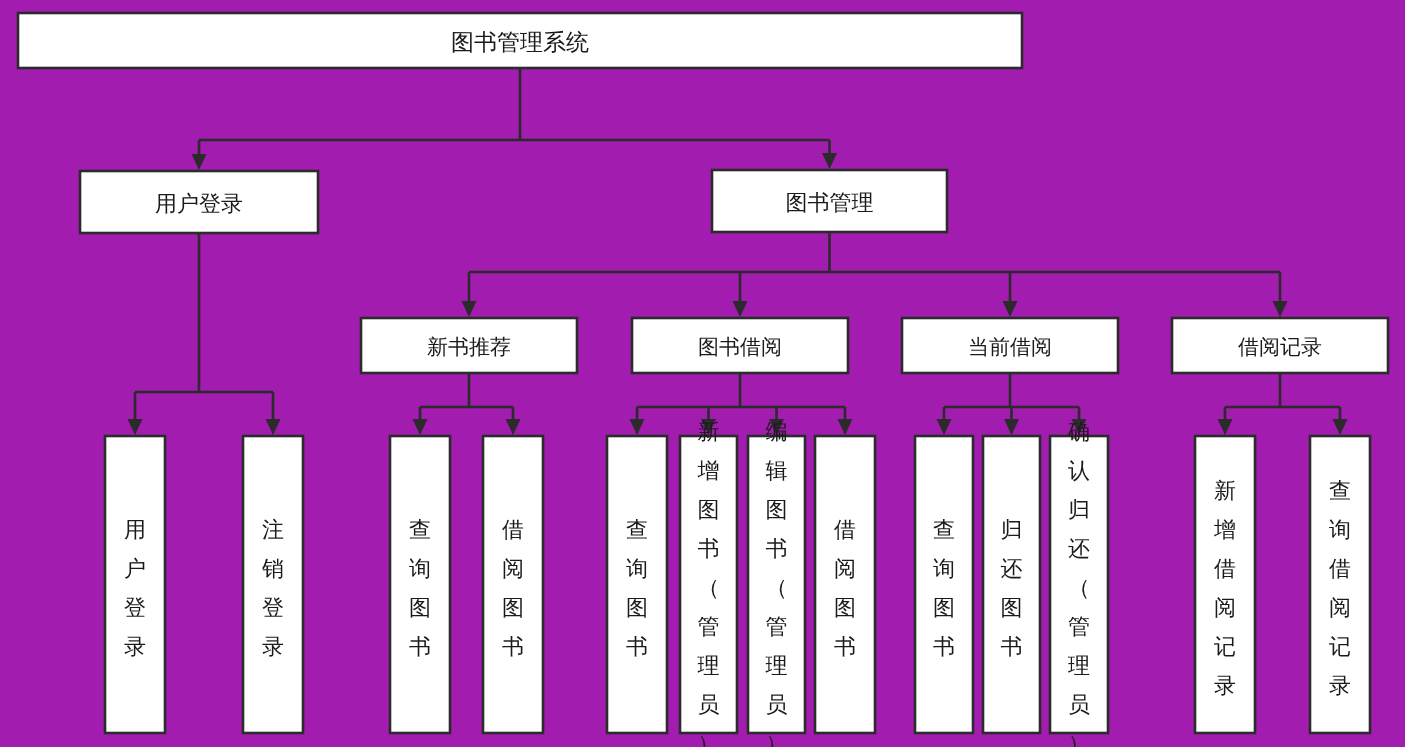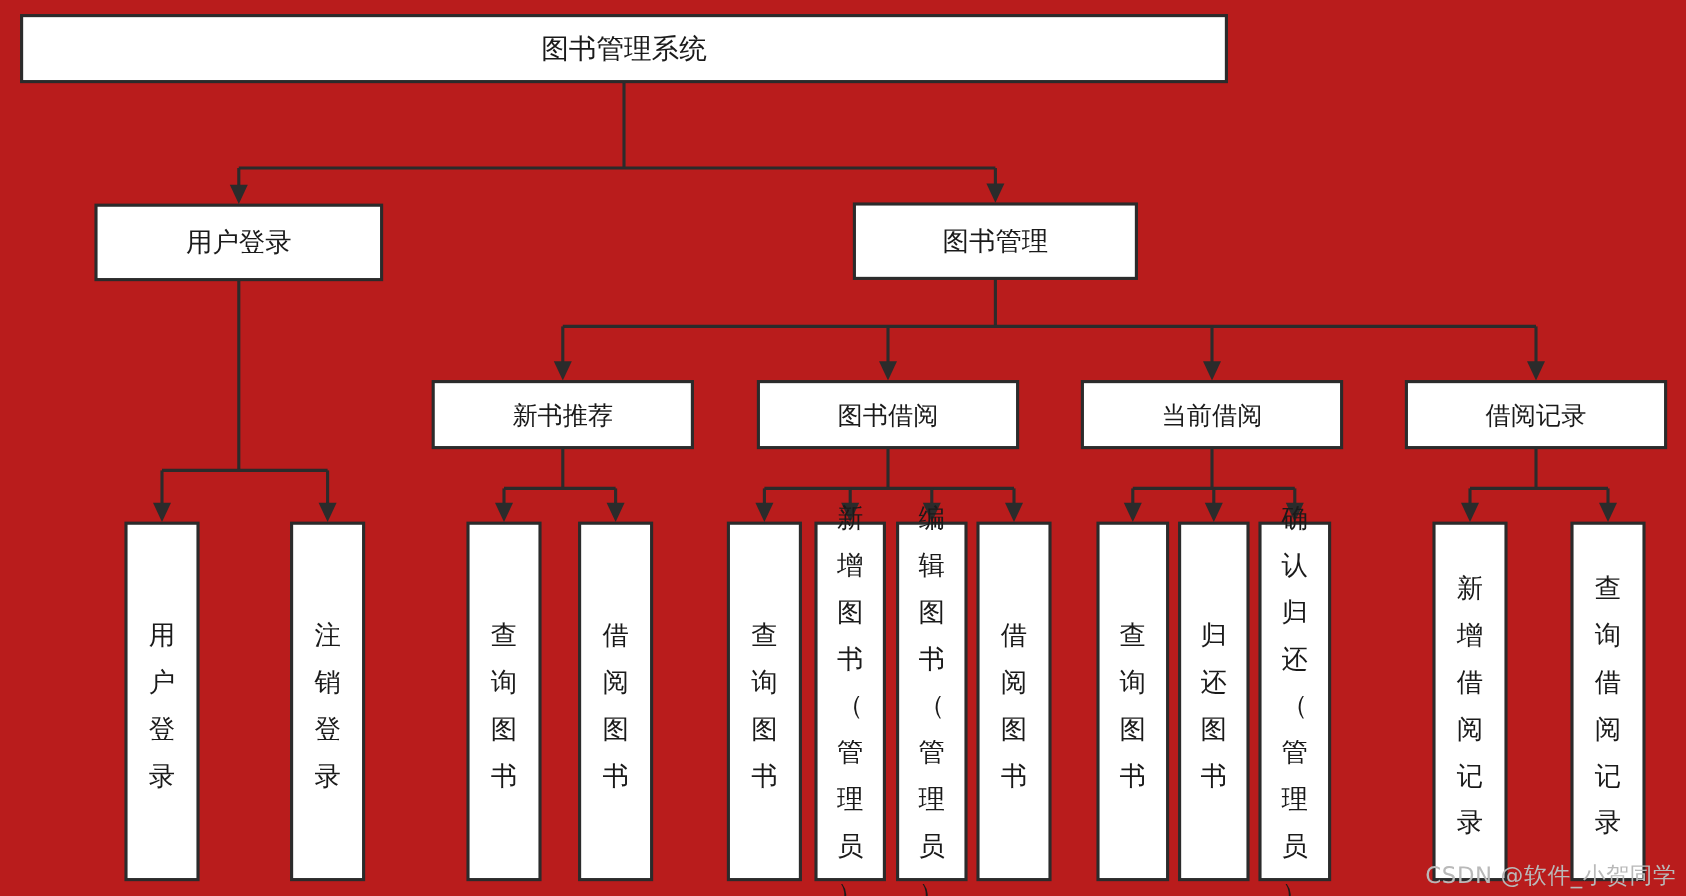--- a/index.html
+++ b/index.html
@@ -10,21 +10,21 @@
   body {
     width: 1405px;
     height: 747px;
     font-family: "DejaVu Sans", "Liberation Sans", sans-serif;
     overflow: hidden;
   }
   #diagram-root {
     position: relative;
     width: 1405px;
     height: 747px;
-    background: #b91c1c;
+    background: #a21caf;
   }
   svg#flow-svg {
     position: absolute;
     left: 0;
     top: 0;
     width: 1405px;
     height: 747px;
   }
   .node-box {
     fill: #ffffff;
@@ -246,14 +246,13 @@
         <g>
           <text x="1340" y="497.92" class="vtext">查</text>
           <text x="1340" y="536.9200000000001" class="vtext">询</text>
           <text x="1340" y="575.9200000000001" class="vtext">借</text>
           <text x="1340" y="614.9200000000001" class="vtext">阅</text>
           <text x="1340" y="653.9200000000001" class="vtext">记</text>
           <text x="1340" y="692.9200000000001" class="vtext">录</text>
         </g>
       </g>
   </svg>
-  <div class="watermark">CSDN @软件_小贺同学</div>
 </div>
 
 </body></html>

